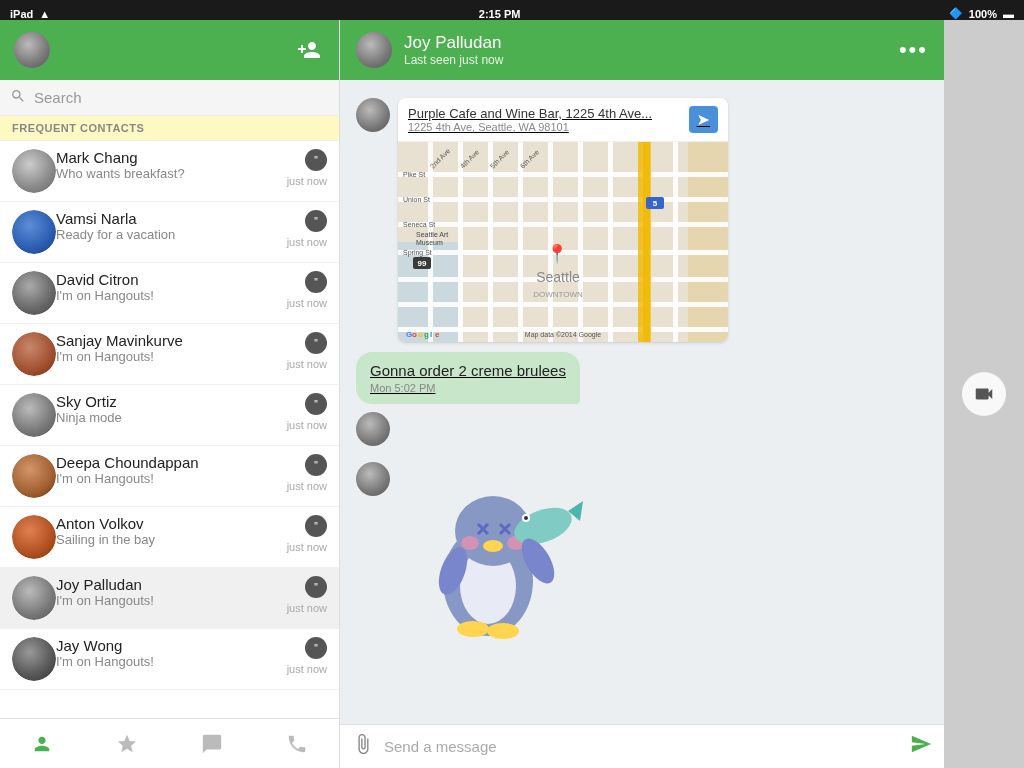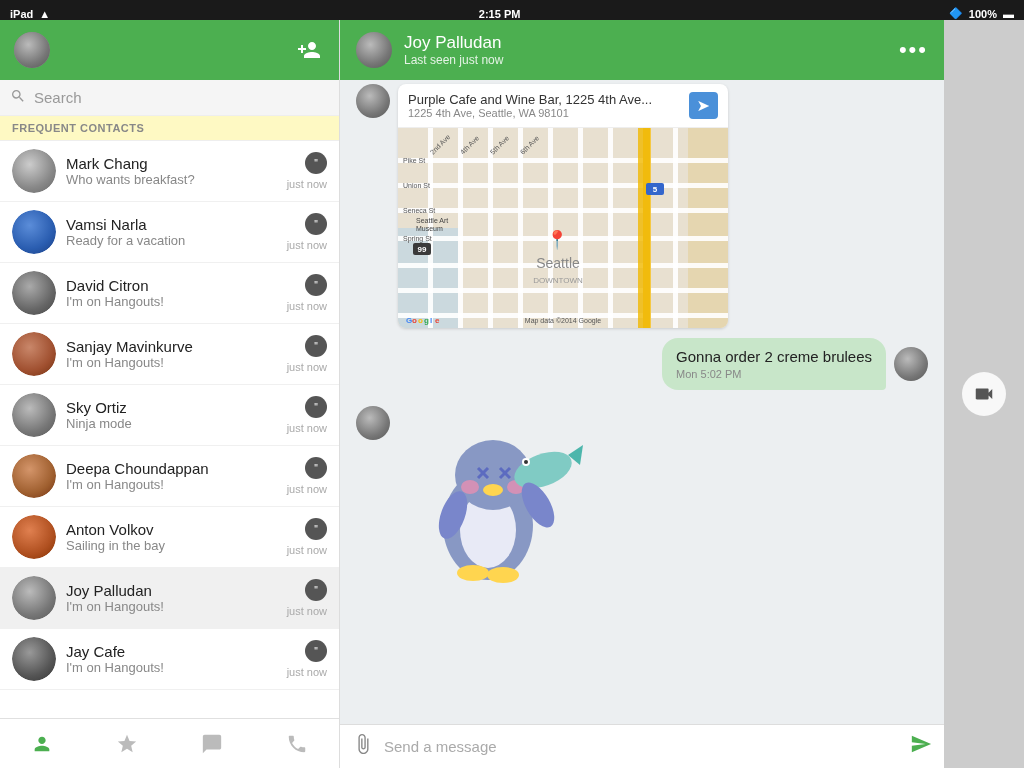--- a/index.html
+++ b/index.html
@@ -58,22 +58,22 @@
     
     .freq-label {
       padding: 6px 12px; font-size: 11px; font-weight: 600;
       color: #888; letter-spacing: 0.5px; background: #fef9c3;
       border-bottom: 1px solid #eee;
     }
 
     
     .contact-list { overflow-y: auto; flex: 1; }
     .contact-item {
-      display: flex; align-items: center; padding: 8px 12px;
-      border-bottom: 1px solid #f0f0f0; cursor: pointer; gap: 10px;
+      display: flex; padding: 8px 12px;
+      border-bottom: 1px solid #f0f0f0; cursor: pointer; 
       min-height: 60px;
     }
     .contact-item.active { background: #f0f0f0; }
     .contact-avatar {
       width: 44px; height: 44px; border-radius: 50%; flex-shrink: 0;
       overflow: hidden;
     }
     .avatar-mark { background: radial-gradient(circle at 40% 35%, #ccc 0%, #888 60%, #666 100%); width:100%;height:100%; }
     .avatar-vamsi { background: radial-gradient(circle at 40% 35%, #5b8dd9 0%, #2a5db0 60%, #1a3d80 100%); width:100%;height:100%; }
     .avatar-david { background: radial-gradient(circle at 40% 35%, #aaa 0%, #666 60%, #444 100%); width:100%;height:100%; }
@@ -121,22 +121,22 @@
       width: 36px; height: 36px; border-radius: 50%;
       background: radial-gradient(circle at 40% 35%, #bbb 0%, #777 60%, #555 100%);
     }
     .chat-header-info { flex: 1; }
     .chat-header-name { color: white; font-size: 17px; font-weight: 500; }
     .chat-header-sub { color: rgba(255,255,255,0.85); font-size: 12px; }
     .chat-header-more { color: white; font-size: 22px; cursor: pointer; letter-spacing: 2px; }
 
     
     .chat-messages {
-      flex: 1; overflow-y: auto; padding: 4px 16px;
-      display: flex; flex-direction: column; gap: 10px;
+      flex: 1; overflow-y: auto; padding: 18px 16px;
+      display: flex; flex-direction: column; gap: 10px; text-decoration: underline;
     }
 
     
     .msg-map-container {
       display: flex; align-items: flex-start; gap: 8px;
     }
     .msg-avatar {
       width: 34px; height: 34px; border-radius: 50%; flex-shrink: 0;
       background: radial-gradient(circle at 40% 35%, #bbb 0%, #777 60%, #555 100%);
     }
@@ -151,21 +151,21 @@
     .map-location-info { flex: 1; }
     .map-place-name { font-size: 13px; font-weight: 500; color: #333; }
     .map-address { font-size: 11px; color: #888; }
     .map-nav-btn {
       background: #4a90d9; border-radius: 4px; padding: 4px 8px;
       color: white; font-size: 16px; cursor: pointer;
     }
 
     
     .msg-outgoing {
-      display: flex; justify-content: flex-end; align-items: center; gap: 8px;
+      display: flex; justify-content: flex-end; align-items: flex-start; gap: 8px; flex-direction: column;
     }
     .msg-outgoing-avatar {
       width: 34px; height: 34px; border-radius: 50%;
       background: radial-gradient(circle at 40% 35%, #bbb 0%, #777 60%, #555 100%);
     }
     .bubble-green {
       background: #c8e6c9; border-radius: 16px 16px 4px 16px;
       padding: 10px 14px; max-width: 260px;
     }
     .bubble-text { font-size: 15px; color: #222; }
@@ -367,21 +367,21 @@
           <div class="quote-icon">"</div>
           <div class="time-label">just now</div>
         </div>
       </div>
 
       <div class="contact-item">
         <div class="contact-avatar">
             <div class="avatar-jay" style="width:100%;height:100%;border-radius:50%"></div>
           </div>
         <div class="contact-info">
-          <div class="contact-name">Jay Cafe</div>
+          <div class="contact-name">Jay Wong</div>
           <div class="contact-status">I'm on Hangouts!</div>
         </div>
         <div class="contact-meta">
           <div class="quote-icon">"</div>
           <div class="time-label">just now</div>
         </div>
       </div>
 
     </div>
 

